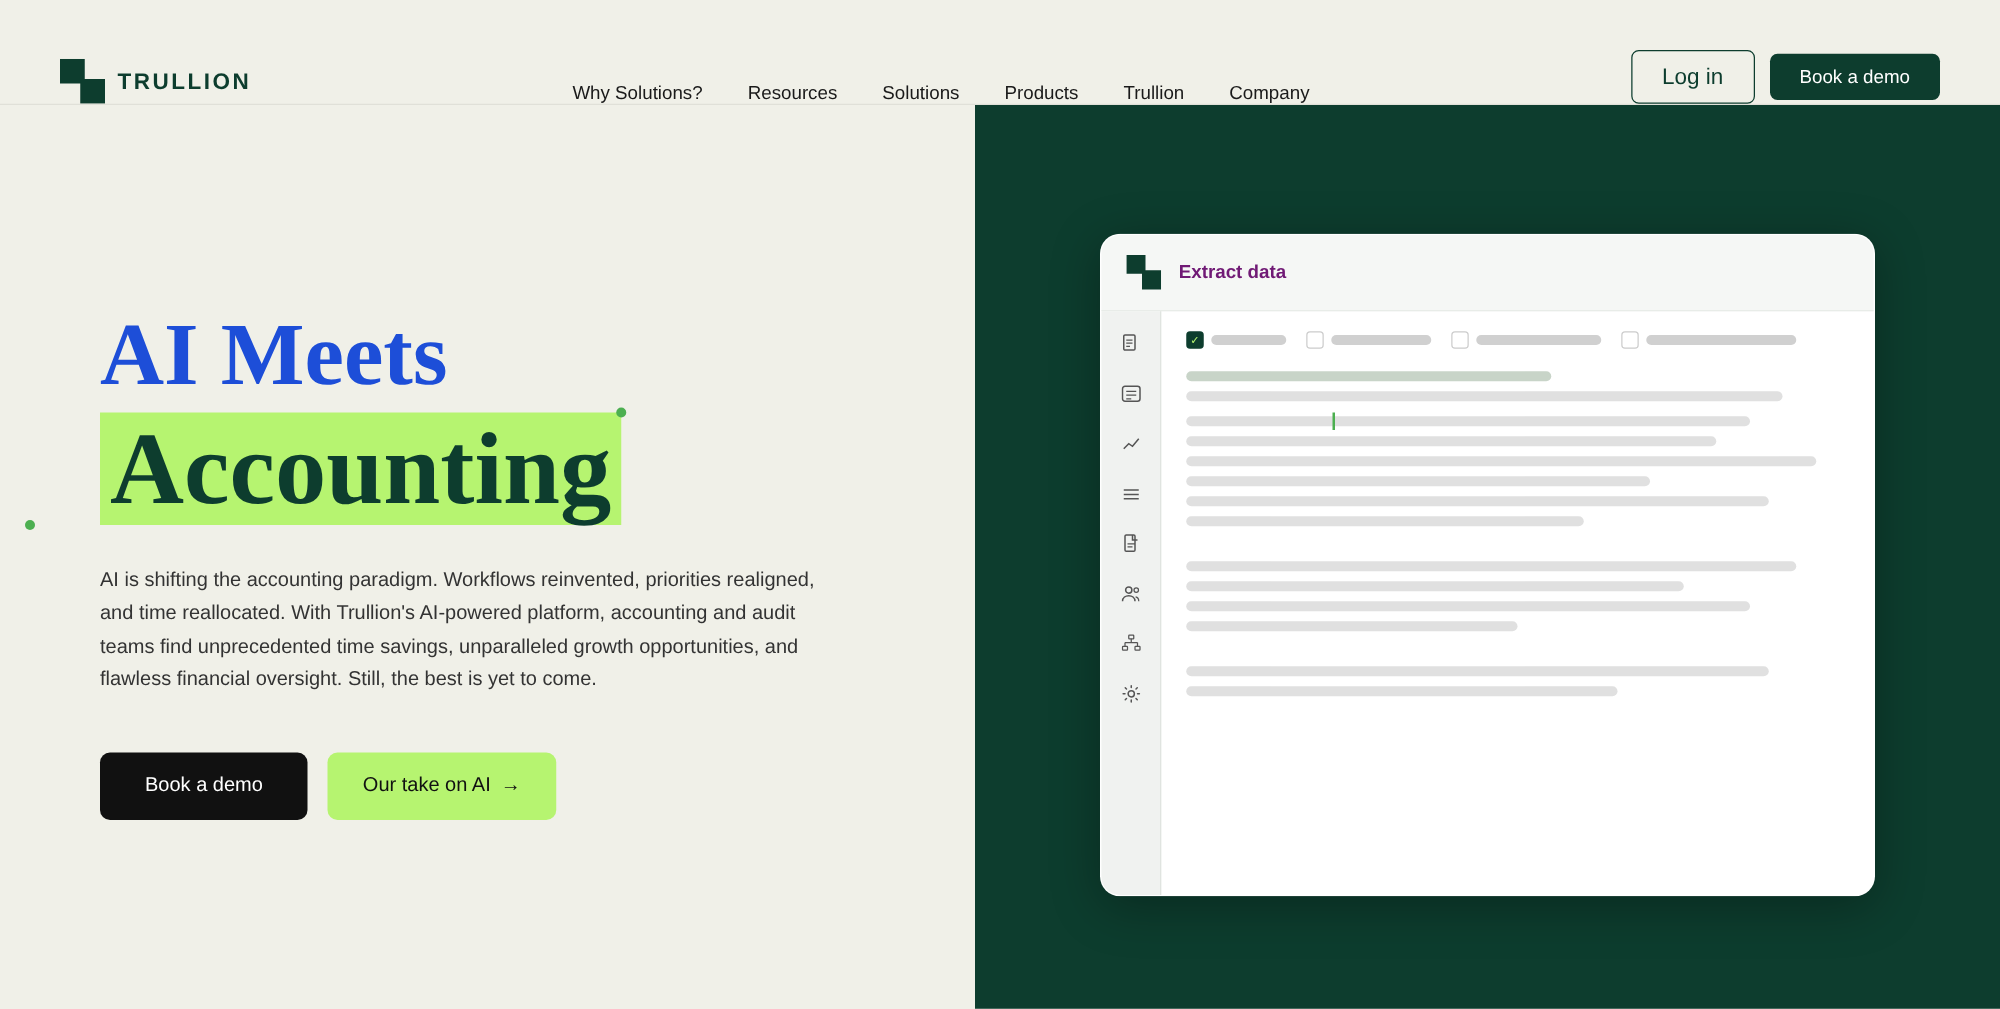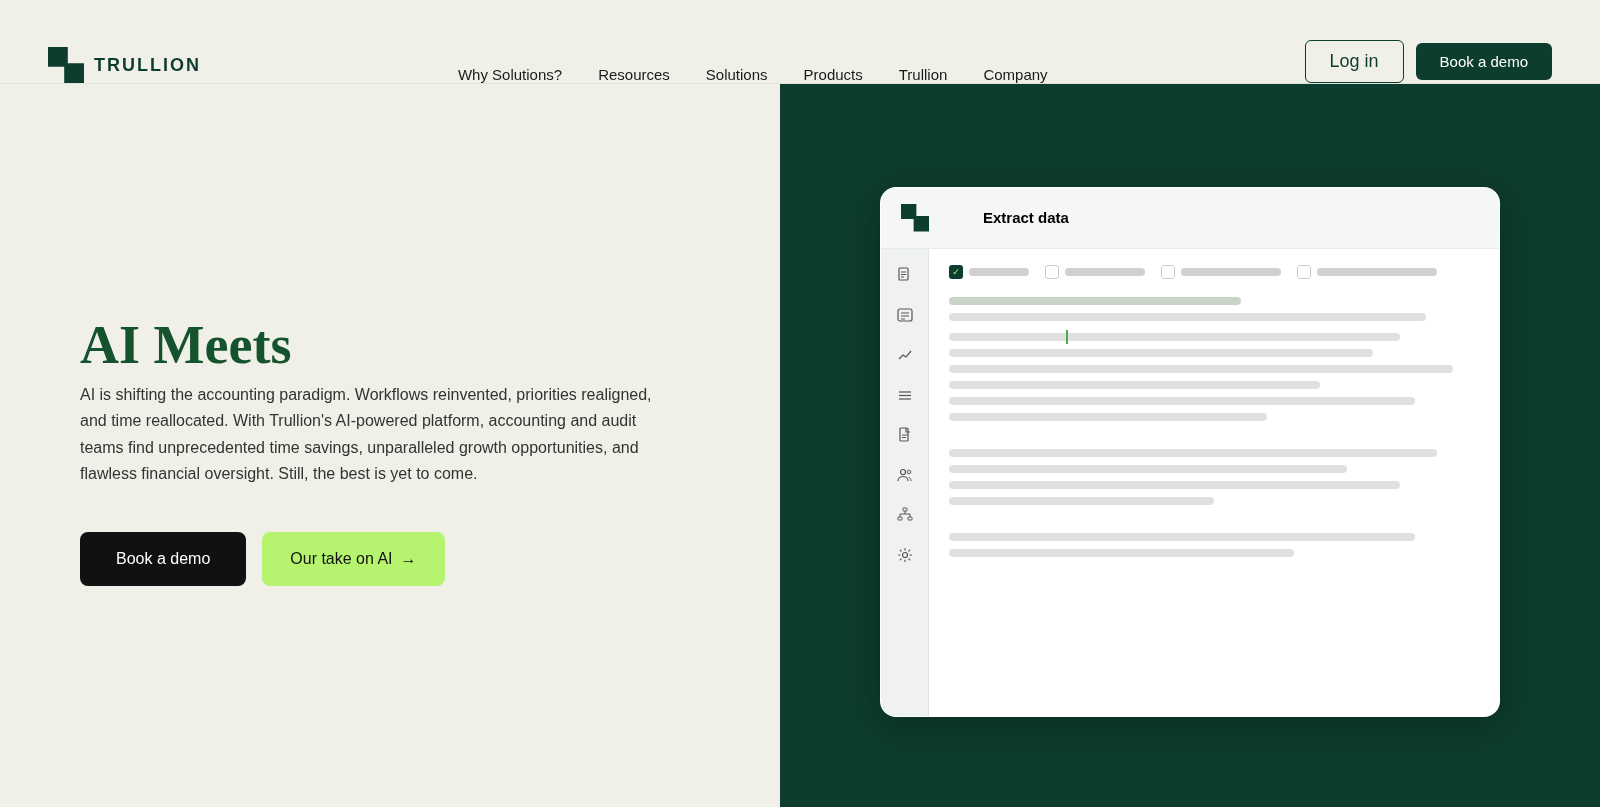--- a/index.html
+++ b/index.html
@@ -44,21 +44,21 @@
       padding: 0 80px;
     }
     .right-panel {
       flex: 1;
       background: #0d3d2e;
       display: flex; align-items: center; justify-content: center;
       position: relative;
     }
 
     
-    .hero-title { font-size: 54px; font-weight: 700; line-height: 1.05; color: #14532d; font-family: Georgia, serif; margin-bottom: 8px; }
+    .hero-title { font-size: 71px; font-weight: 700; line-height: 1.05; color: #1d4ed8; font-family: Georgia, serif; margin-bottom: 8px; }
     .hero-highlight {
       display: inline-block;
       background: #b6f470;
       color: #0d3d2e;
       font-size: 82px; font-weight: 700; font-family: Georgia, serif;
       padding: 0 8px;
       line-height: 1.1;
       position: relative;
     }
     .dot-tl {
@@ -98,21 +98,21 @@
     .card-header {
       display: flex; align-items: center; gap: 14px;
       padding: 16px 20px; background: #f5f7f5;
       border-bottom: 1px solid #e8ece8;
     }
     .card-logo {
       width: 28px; height: 28px;
       background: #0d3d2e;
       clip-path: polygon(0 0, 55% 0, 55% 45%, 100% 45%, 100% 100%, 45% 100%, 45% 55%, 0 55%);
     }
-    .card-title { font-size: 15px; font-weight: 600; color: #000000; margin-left: 40px; }
+    .card-title { font-size: 15px; font-weight: 600; color: #701a75; }
     .card-body { display: flex; flex: 1; }
 
     
     .card-sidebar {
       width: 48px; background: #f0f2f0;
       display: flex; flex-direction: column;
       align-items: center; padding: 16px 0; gap: 20px;
       border-right: 1px solid #e0e4e0;
     }
     .sidebar-icon {
@@ -173,20 +173,27 @@
     <button class="btn-login">Log in</button>
     <button class="btn-demo-nav">Book a demo</button>
   </div>
 </nav>
 
 <div class="page-content">
 
   <div class="left-panel">
     <div class="hero-title">
       <span>AI Meets</span>
+    </div>
+    <div class="title-line2">
+      <div class="dot-bl"></div>
+      <span class="hero-highlight">
+        <span>Accounting</span>
+        <div class="dot-tl"></div>
+      </span>
     </div>
     <p class="hero-body">AI is shifting the accounting paradigm. Workflows reinvented, priorities realigned, and time reallocated. With Trullion's AI-powered platform, accounting and audit teams find unprecedented time savings, unparalleled growth opportunities, and flawless financial oversight. Still, the best is yet to come.</p>
     <div class="hero-buttons">
       <button class="btn-book">Book a demo</button>
       <button class="btn-ai">
         <span>Our take on AI</span>
         <span>→</span>
       </button>
     </div>
   </div>

